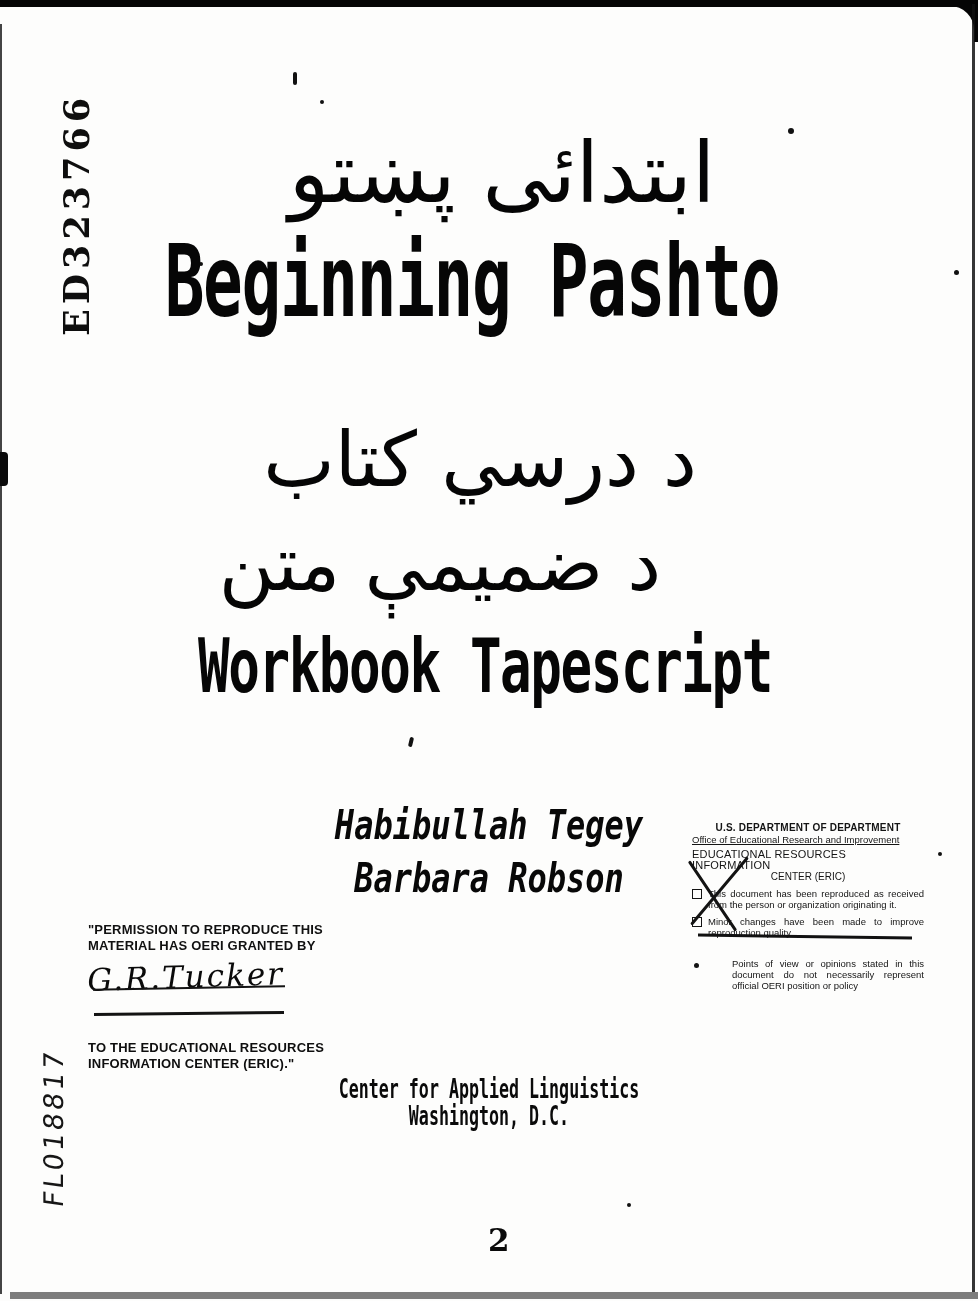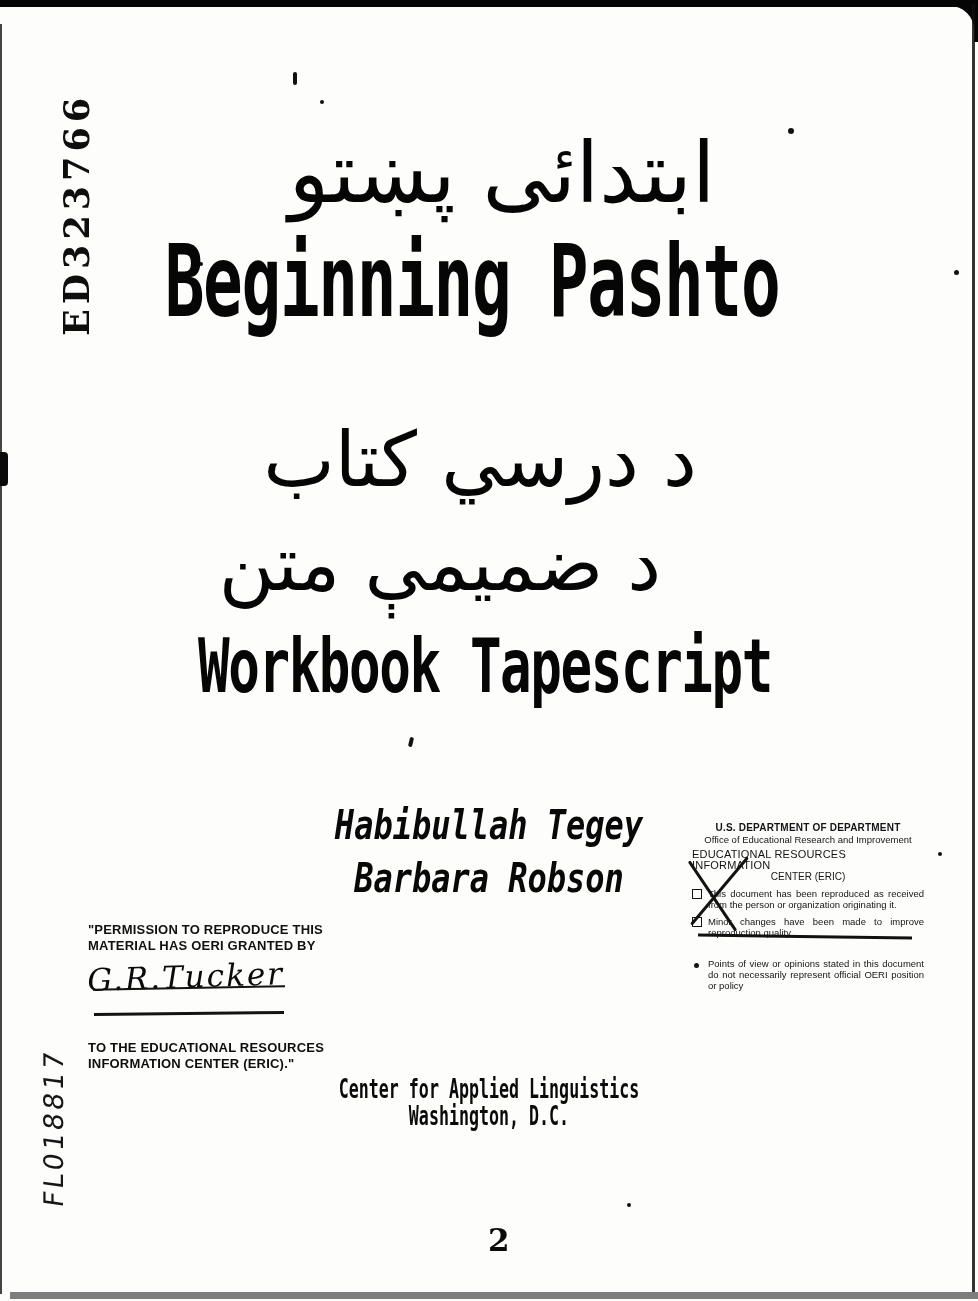--- a/index.html
+++ b/index.html
@@ -39,21 +39,21 @@
         letter-spacing:-2px;transform:translateX(-4px) scaleX(0.70);color:#060606;}
 
   
   .authors{left:0;top:799px;width:978px;text-align:center;
         font-family:"DejaVu Sans Mono",monospace;font-style:italic;font-weight:bold;
         font-size:40px;line-height:53px;transform:scaleX(0.80);color:#080808;}
 
   
   .eric-box{left:692px;top:822px;width:232px;font-size:9.5px;line-height:11px;color:#141414;}
   .eric-box .h1{text-align:center;font-weight:bold;font-size:10px;letter-spacing:.2px;}
-  .eric-box .h2{text-align:center;font-size:9.5px;margin-top:1px;}
+  .eric-box .h2{font-size:9.5px;margin-top:1px;text-decoration:underline;}
   .eric-box .h3{font-size:11px;margin-top:4px;letter-spacing:.2px;}
   .eric-box .h4{text-align:center;font-size:10px;}
   .eric-item{display:flex;margin-top:6px;}
   .eric-item .glyph{width:16px;flex:0 0 16px;padding-top:1px;}
   .eric-item .txt{flex:1;text-align:justify;}
   .chk{display:inline-block;width:8px;height:8px;border:1.5px solid #141414;}
   .bullet-dot{display:inline-block;width:5px;height:5px;border-radius:50%;background:#141414;margin-left:2px;}
   .eric-rule{left:698px;top:935px;width:214px;height:3px;background:#111;transform:rotate(.8deg);}
   .xmark-line{background:#131313;width:3px;border-radius:2px;}
 
@@ -122,21 +122,21 @@
     <div class="h4">CENTER (ERIC)</div>
     <div class="eric-item">
       <div class="glyph"><span class="chk"></span></div>
       <div class="txt">This document has been reproduced as received from the person or organization originating it.</div>
     </div>
     <div class="eric-item">
       <div class="glyph"><span class="chk"></span></div>
       <div class="txt">Minor changes have been made to improve reproduction quality</div>
     </div>
     <div style="height:14px;"></div>
-    <div class="eric-item" style="margin-top:6px;">
+    <div class="eric-item" style="margin-top:6px;gap:24px;">
       <div class="glyph"><span class="bullet-dot"></span></div>
       <div class="txt">Points of view or opinions stated in this document do not necessarily represent official OERI position or policy</div>
     </div>
   </div>
   <div class="abs eric-rule"></div>
 
   <div class="abs xmark-line" style="left:718px;top:847px;height:88px;transform:rotate(40deg);"></div>
   <div class="abs xmark-line" style="left:711px;top:854px;height:84px;transform:rotate(-34deg);"></div>
 
   <div class="abs perm">

